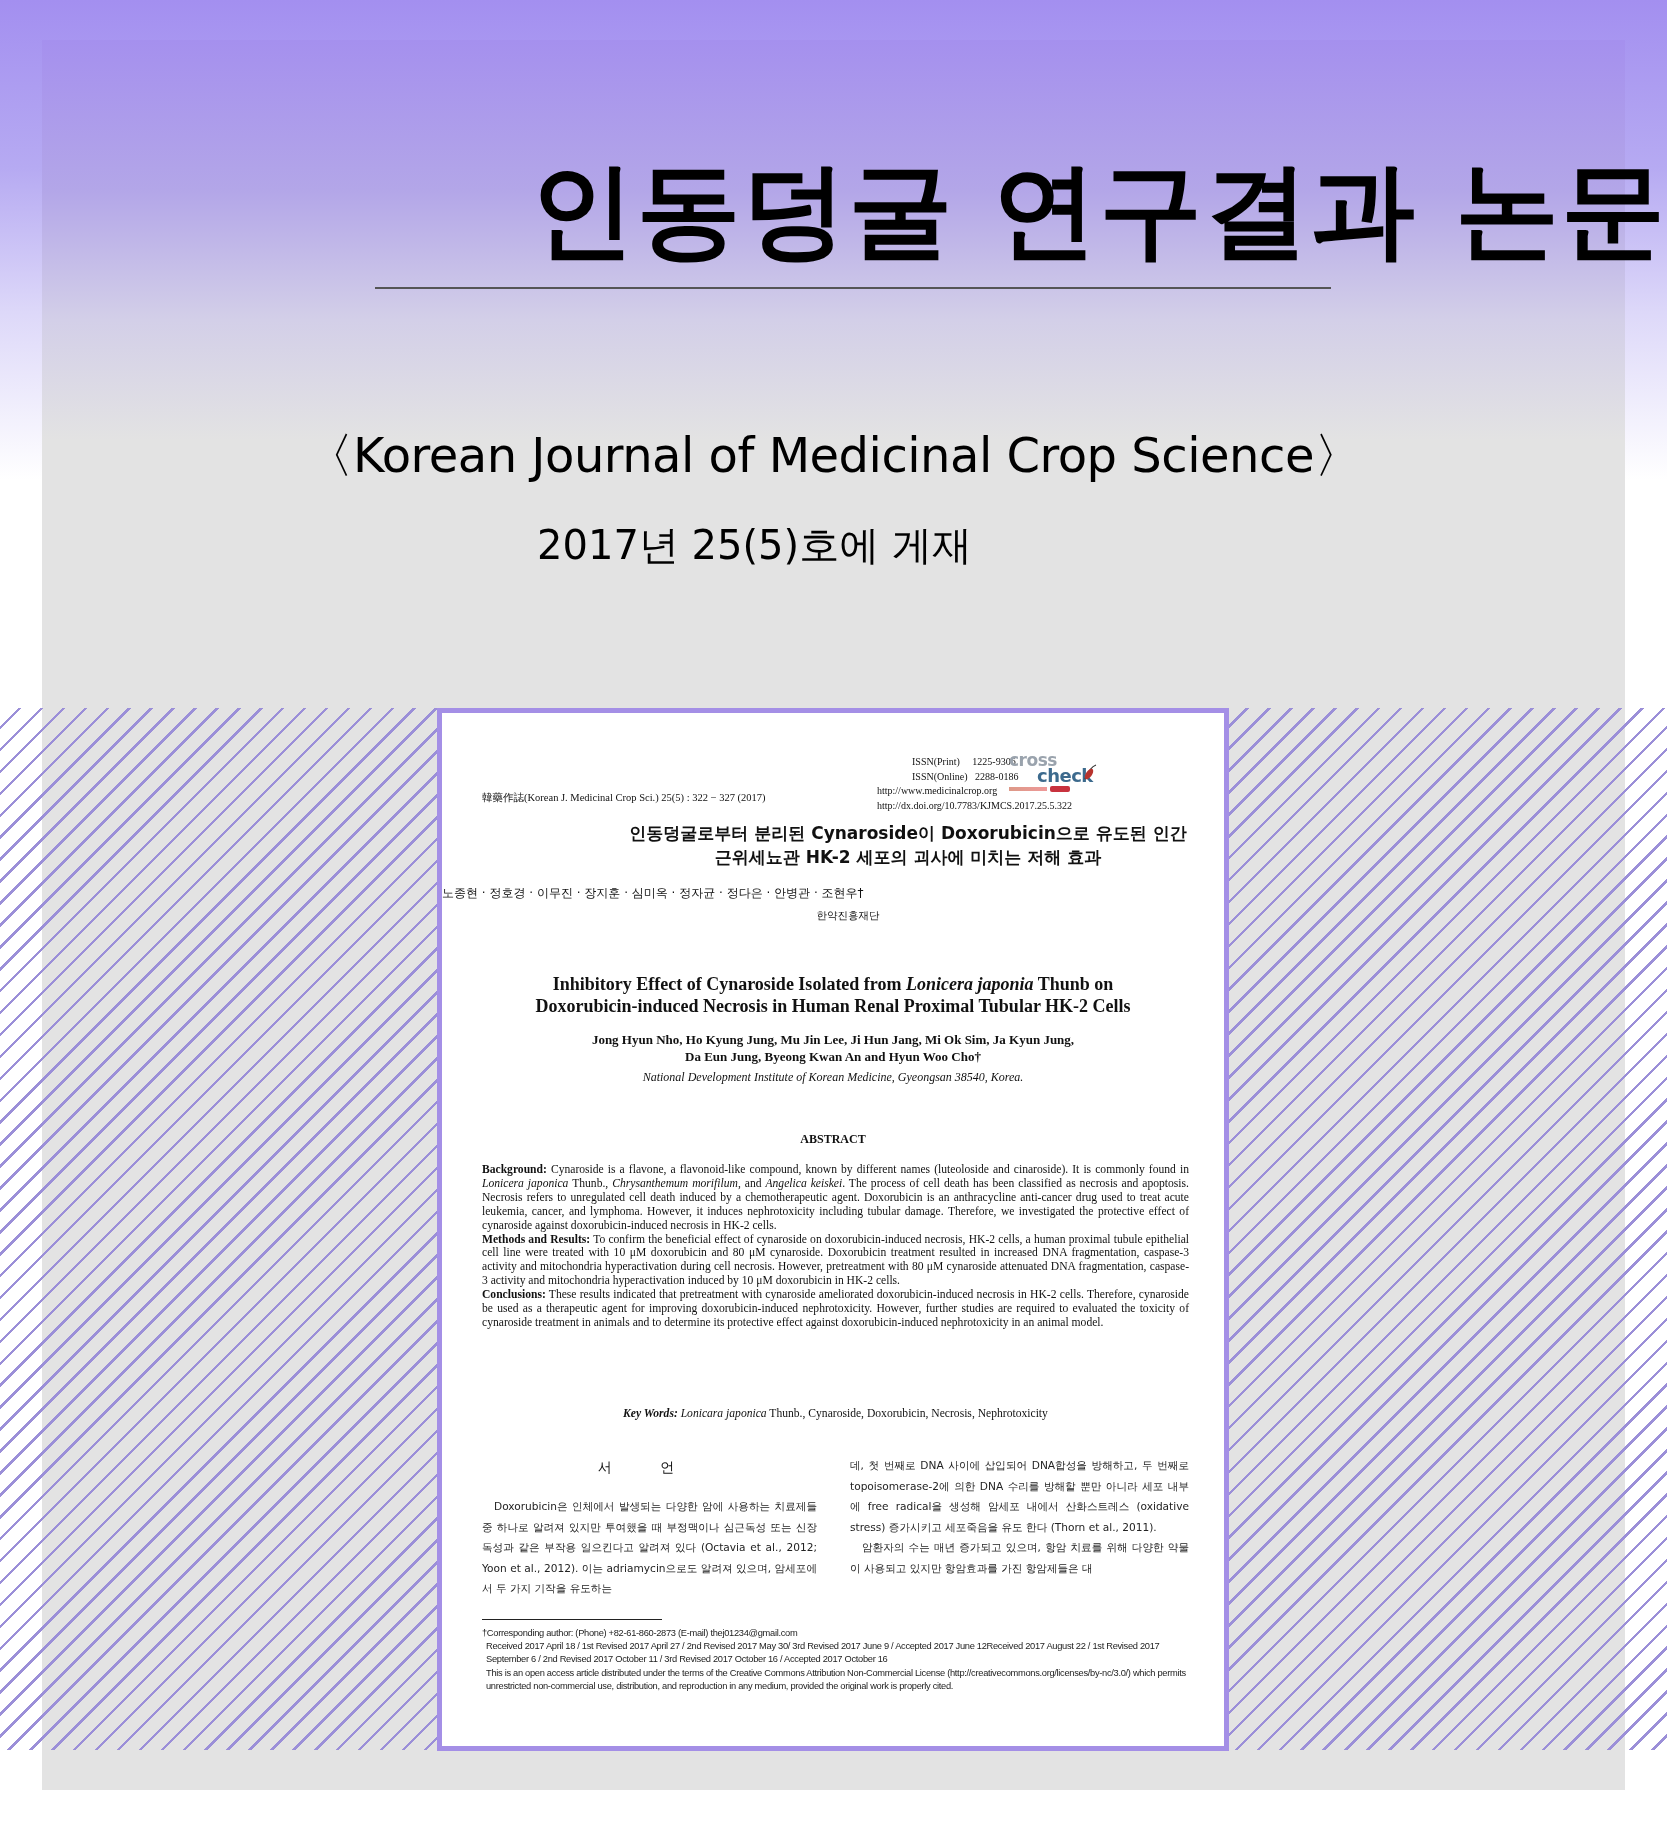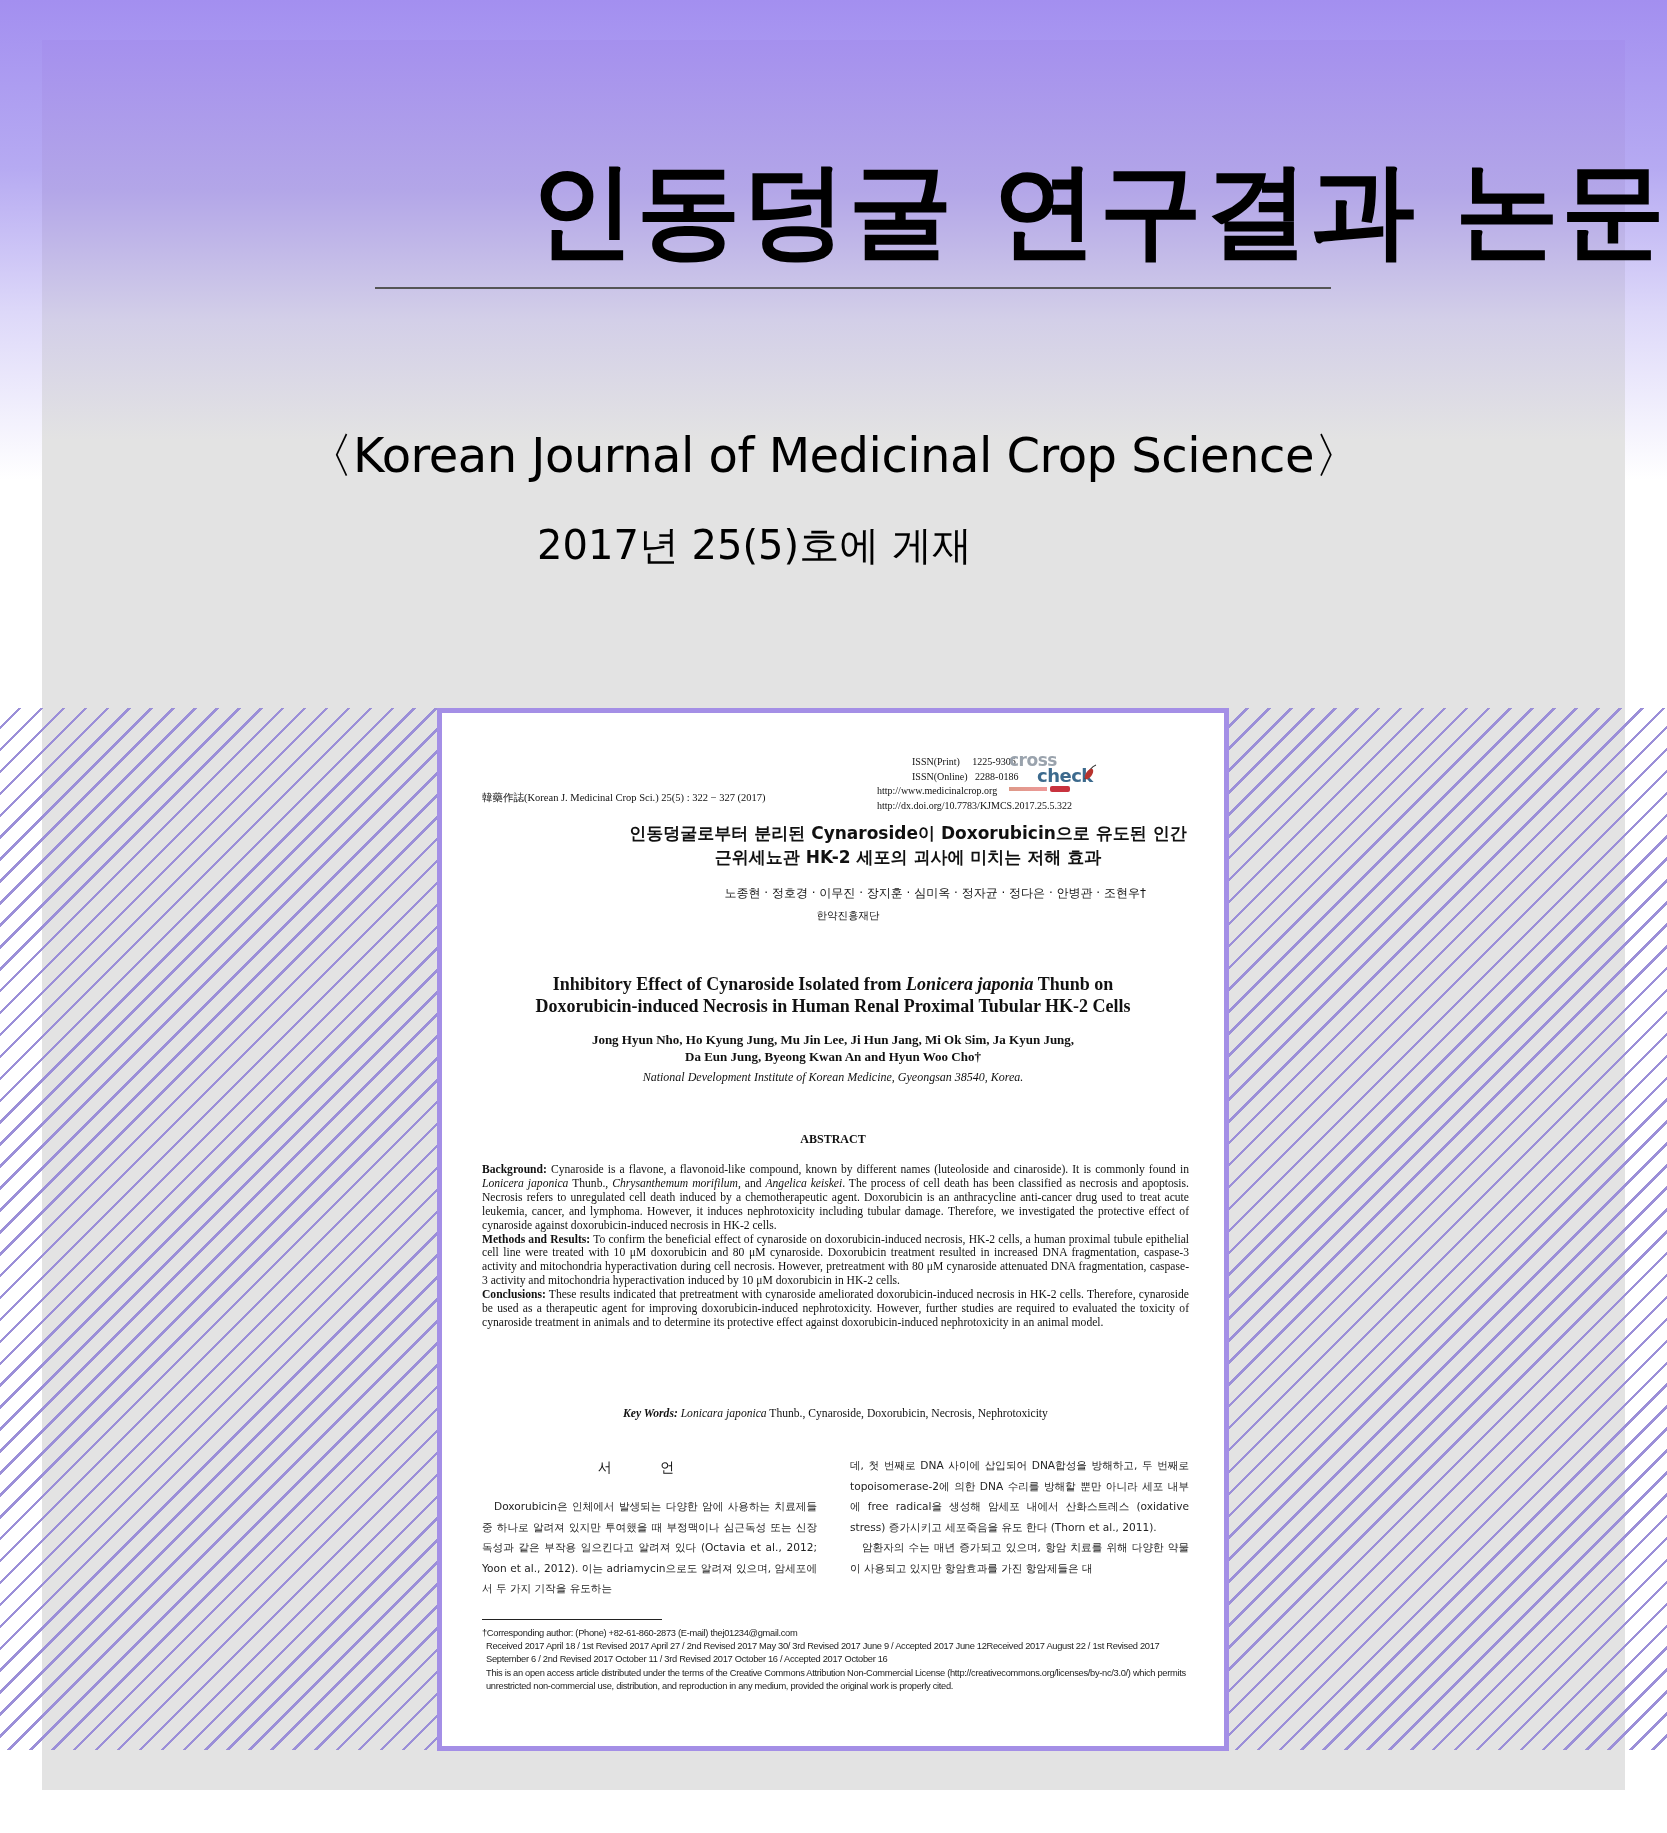--- a/index.html
+++ b/index.html
@@ -51,21 +51,21 @@
     .hdr-urls { position: absolute; left: 505px; top: 70px; font-size: 10px; line-height: 15px; }
     .crossmark { position: absolute; left: 662px; top: 40px; width: 95px; height: 44px; }
     .cm-cross { font-family: "DejaVu Sans", sans-serif; font-weight: bold; font-size: 17px; color: #9aa3ad; line-height: 15px; letter-spacing: -0.5px; }
     .cm-check { font-family: "DejaVu Sans", sans-serif; font-weight: bold; font-size: 18px; color: #3c6a8d; line-height: 16px; letter-spacing: -0.5px; padding-left: 28px; }
     .cm-bar { display: flex; align-items: center; gap: 3px; margin-top: 2px; }
     .cm-small { font-size: 4px; color: #c44; width: 38px; height: 4px; background: linear-gradient(90deg,#d98,#e99); }
     .cm-badge { width: 20px; height: 6px; background: #c8323e; border-radius: 2px; }
     .cm-ribbon { position: absolute; left: 73px; top: 8px; width: 16px; height: 22px; }
 
     .kor-title { position: absolute; left: 0; top: 108px; width: 932px; text-align: center; font-family: "DejaVu Sans", sans-serif; font-weight: bold; font-size: 17px; line-height: 24px; }
-    .kor-authors { position: absolute; left: 0; top: 172px; width: 704px; text-align: right; font-family: "DejaVu Sans", sans-serif; font-size: 12px; }
+    .kor-authors { position: absolute; left: 0; top: 172px; width: 704px; text-align: left; font-family: "DejaVu Sans", sans-serif; font-size: 12px; }
     .kor-affil { position: absolute; left: 0; top: 196px; width: 812px; text-align: center; font-family: "DejaVu Sans", sans-serif; font-size: 10.5px; }
 
     .eng-title { position: absolute; left: 0; top: 260px; width: 782px; text-align: center; font-weight: bold; font-size: 18px; line-height: 22px; }
     .eng-authors { position: absolute; left: 0; top: 318px; width: 782px; text-align: center; font-weight: bold; font-size: 13px; line-height: 17px; }
     .eng-affil { position: absolute; left: 0; top: 357px; width: 782px; text-align: center; font-style: italic; font-size: 12px; }
 
     .abs-heading { position: absolute; left: 0; top: 419px; width: 782px; text-align: center; font-weight: bold; font-size: 12px; }
     .abstract { position: absolute; left: 40px; top: 450px; width: 707px; font-size: 11.6px; line-height: 13.9px; text-align: justify; }
     .abstract p { margin: 0; }
     .abstract b { font-weight: bold; }

